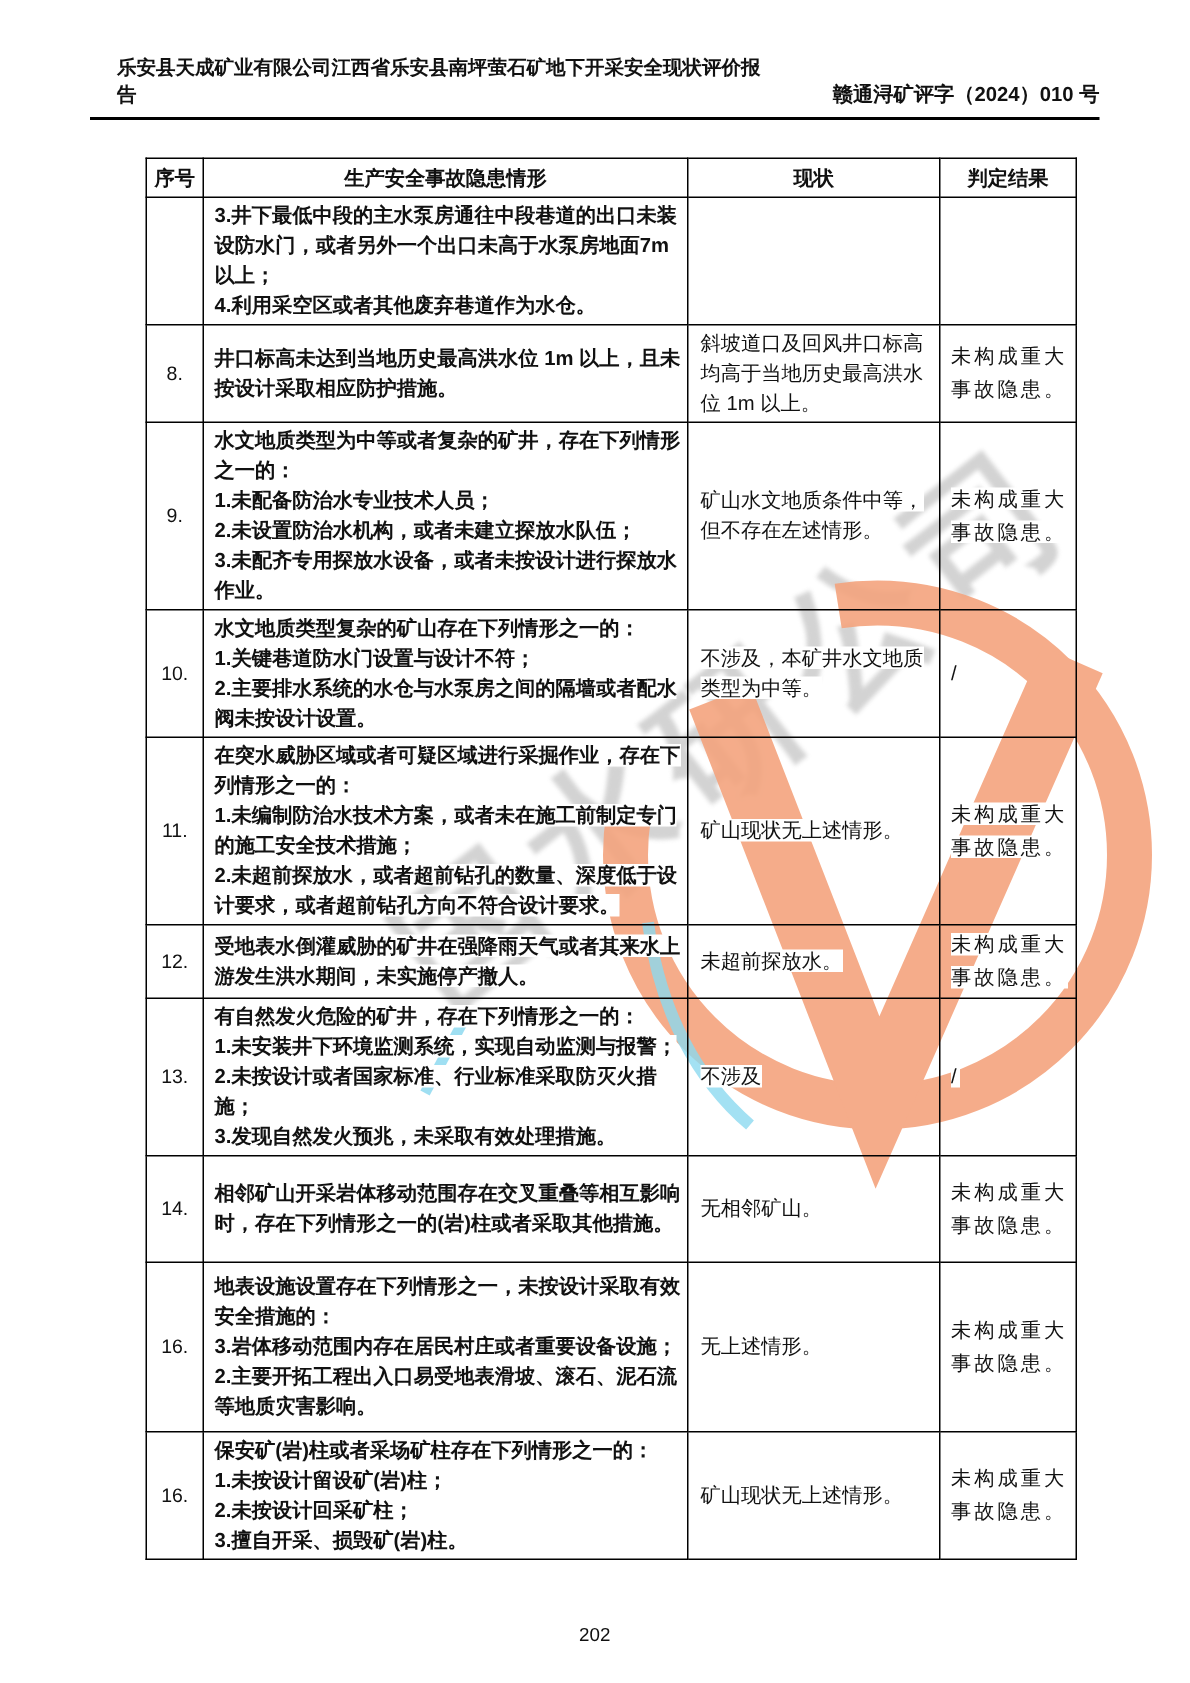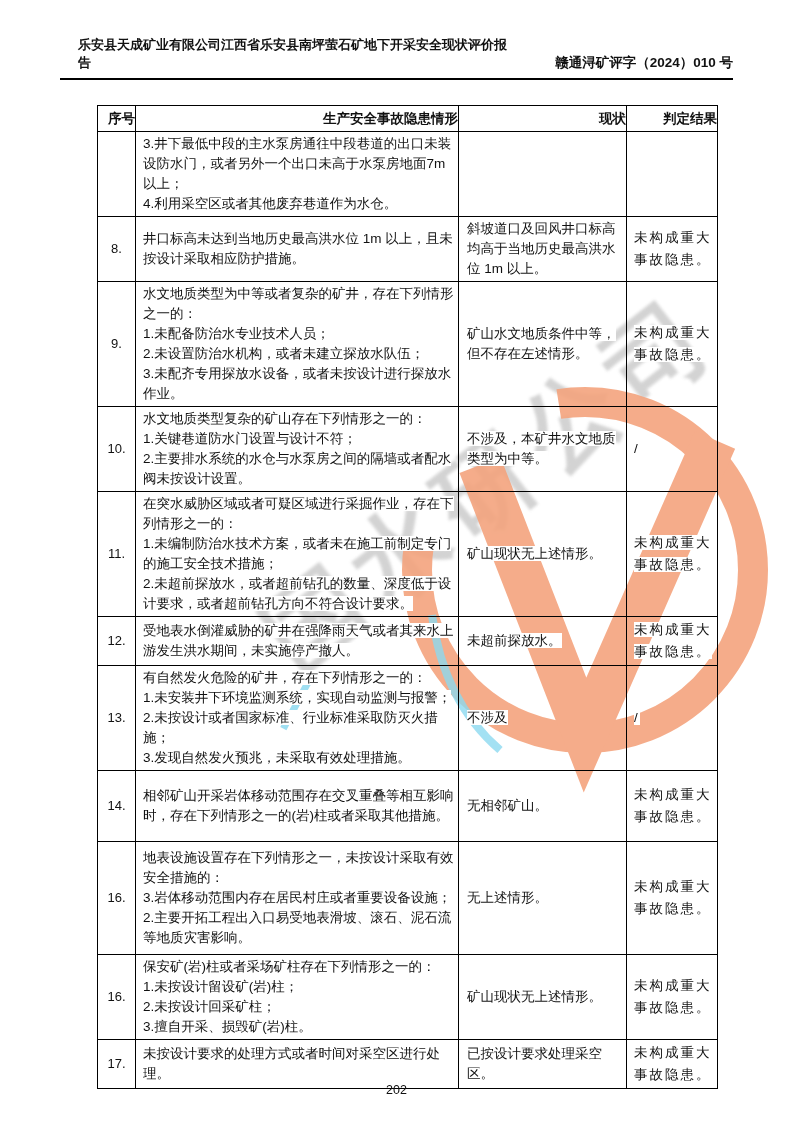--- a/index.html
+++ b/index.html
@@ -64,27 +64,27 @@
     border-collapse: collapse;
     table-layout: fixed;
   }
   .report-table th, .report-table td {
     border: 1.5px solid #000;
     vertical-align: middle;
   }
   .report-table th {
     font-size: 13.5px;
     font-weight: bold;
-    text-align: right;
+    text-align: center;
     height: 26px;
     padding: 2px 0;
   }
   .report-table td { font-size: 13.5px; line-height: 20px; }
   td.c-no  { text-align: center; font-size: 13px; }
-  td.c-sit { padding: 2px 4px 2px 7px; }
+  td.c-sit { padding: 2px 4px 2px 7px; font-weight: bold; }
   td.c-st  { padding: 2px 4px 2px 8px; }
   td.c-res { padding: 2px 2px 2px 7px; line-height: 22px; letter-spacing: 2px; }
   .txt { white-space: pre-line; background: #ffffff; }
 
   .page-footer {
     position: absolute;
     left: 0; right: 0; top: 1038px;
     text-align: center;
     font-size: 12.5px;
     margin-top: 45px;
@@ -200,25 +200,19 @@
         </tr>
         <tr style="height:77px">
           <td class="c-no"><span class="txt">16.</span></td>
           <td class="c-sit"><span class="txt">保安矿(岩)柱或者采场矿柱存在下列情形之一的：
 1.未按设计留设矿(岩)柱；
 2.未按设计回采矿柱；
 3.擅自开采、损毁矿(岩)柱。</span></td>
           <td class="c-st"><span class="txt">矿山现状无上述情形。</span></td>
           <td class="c-res"><span class="txt">未构成重大事故隐患。</span></td>
         </tr>
-        <tr style="height:46px">
-          <td class="c-no"><span class="txt">17.</span></td>
-          <td class="c-sit"><span class="txt">未按设计要求的处理方式或者时间对采空区进行处理。</span></td>
-          <td class="c-st"><span class="txt">已按设计要求处理采空区。</span></td>
-          <td class="c-res"><span class="txt">未构成重大事故隐患。</span></td>
-        </tr>
       </tbody>
     </table>
 
     <div class="page-footer">202</div>
 
   </div>
 </div>
 
 </body></html>

